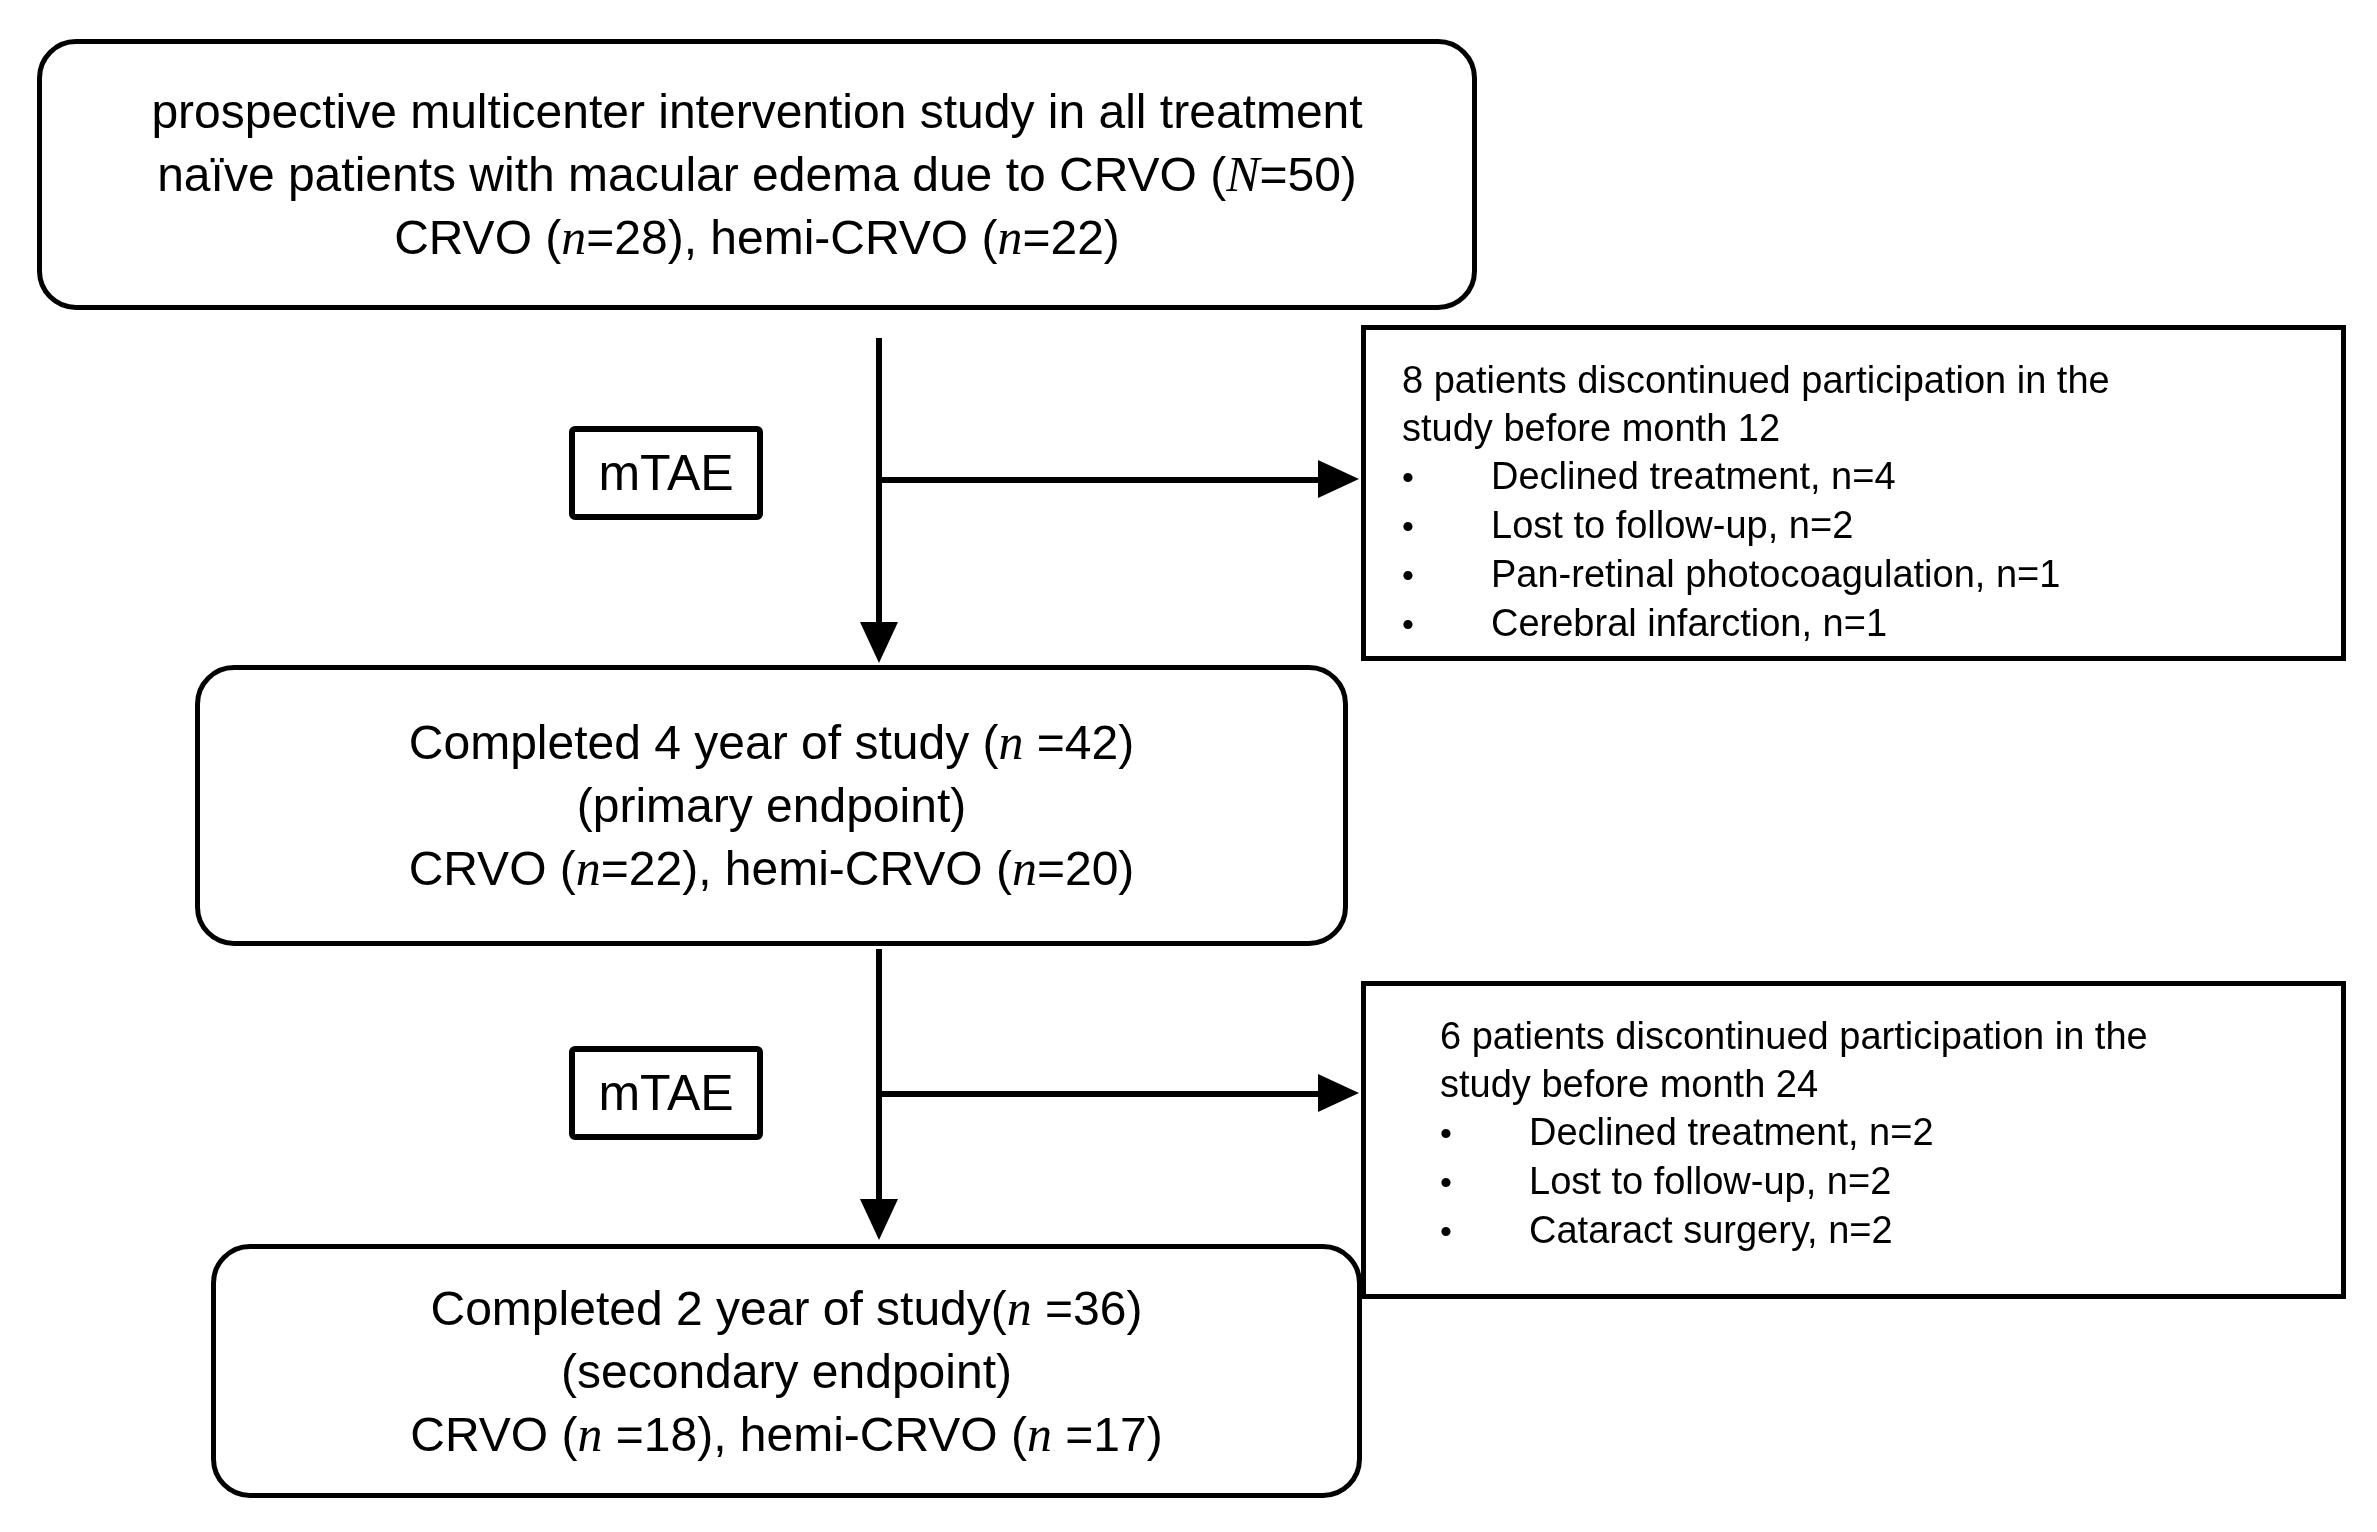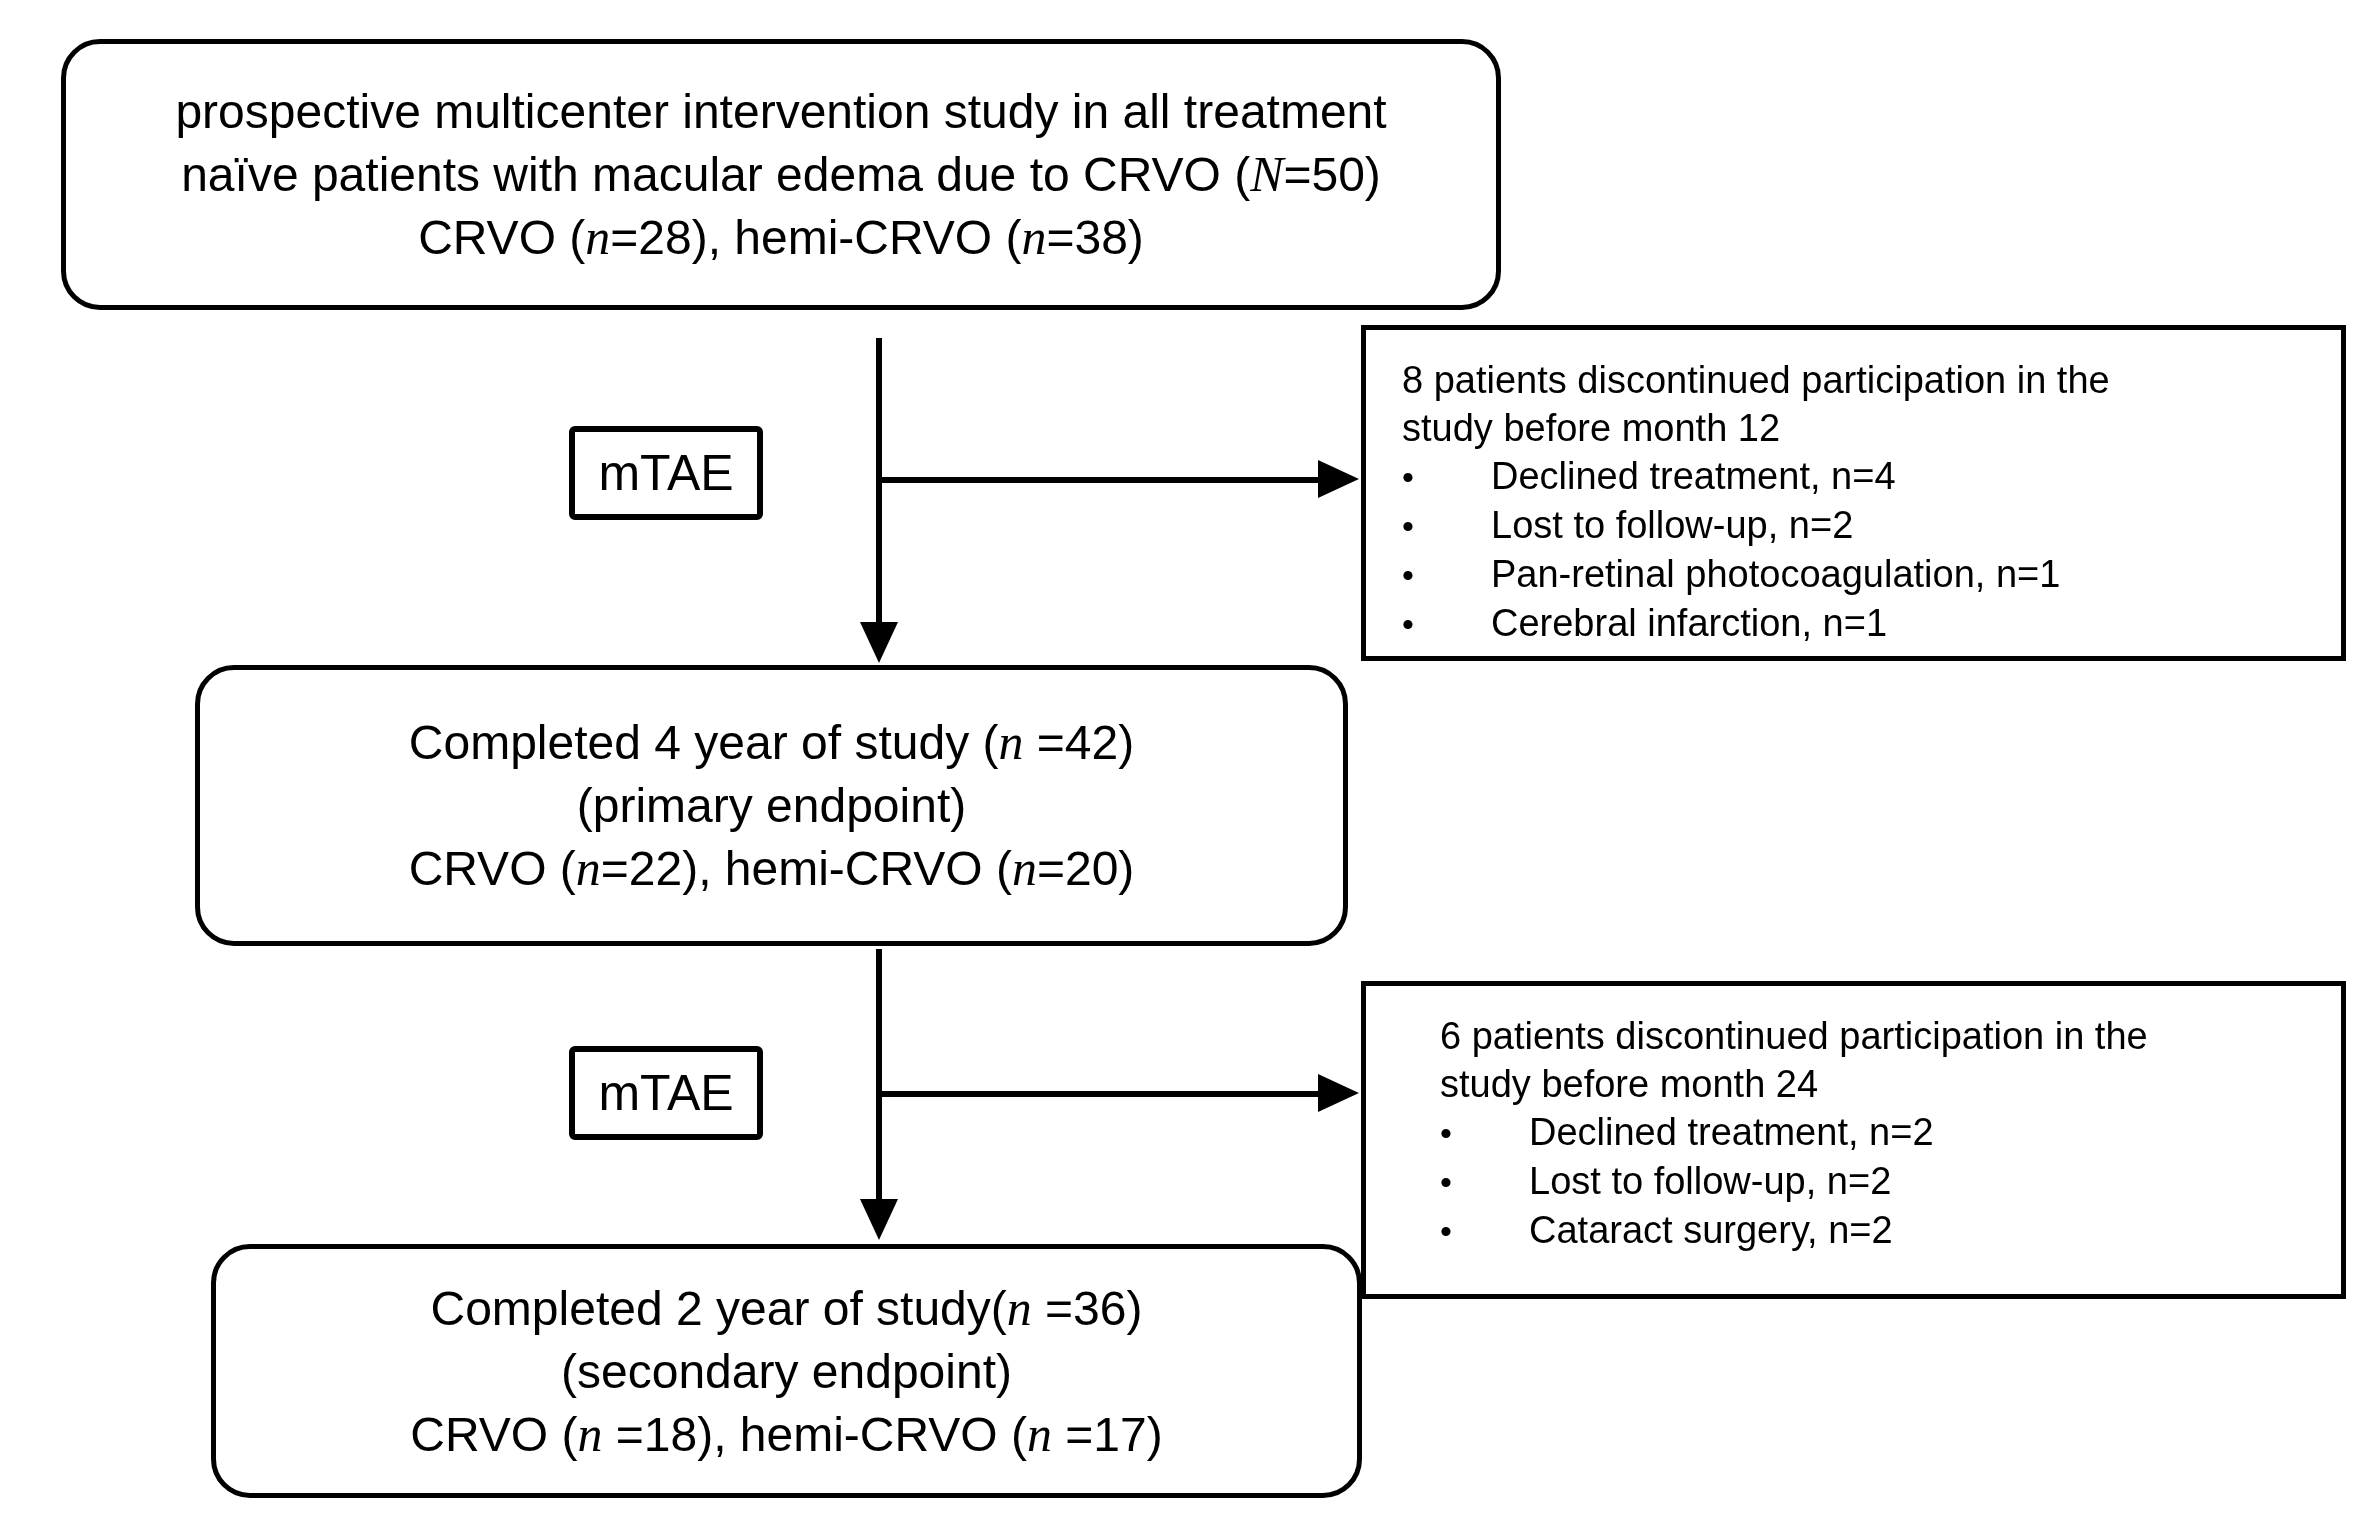--- a/index.html
+++ b/index.html
@@ -87,24 +87,24 @@
     border-top: 19.7px solid transparent;
     border-bottom: 19.7px solid transparent;
     border-left: 41px solid #000000;
   }
 </style>
 </head>
 <body>
 
 <div class="canvas">
 
-  <div class="box rounded main-box" style="left:37px; top:39px; width:1440px; height:271px;margin-left:24px;">
+  <div class="box rounded main-box" style="left:37px; top:39px; width:1440px; height:271px;">
       <div class="text-line"><span>prospective multicenter intervention study in all treatment</span></div>
       <div class="text-line"><span>naïve patients with macular edema due to CRVO (</span><em>N</em><span>=50)</span></div>
-      <div class="text-line"><span>CRVO (</span><em>n</em><span>=28), hemi-CRVO (</span><em>n</em><span>=38)</span></div>
+      <div class="text-line"><span>CRVO (</span><em>n</em><span>=28), hemi-CRVO (</span><em>n</em><span>=22)</span></div>
     </div>
 
   <div class="vline" style="left:876px; top:338px; width:6px; height:289px;"></div>
   <div class="head-down" style="left:860px; top:622px;"></div>
 
   <div class="box mtae-box" style="left:569px; top:426px; width:194px; height:94px;">
     <span>mTAE</span>
   </div>
 
   <div class="hline" style="left:878px; top:477px; width:442px; height:6px;"></div>

